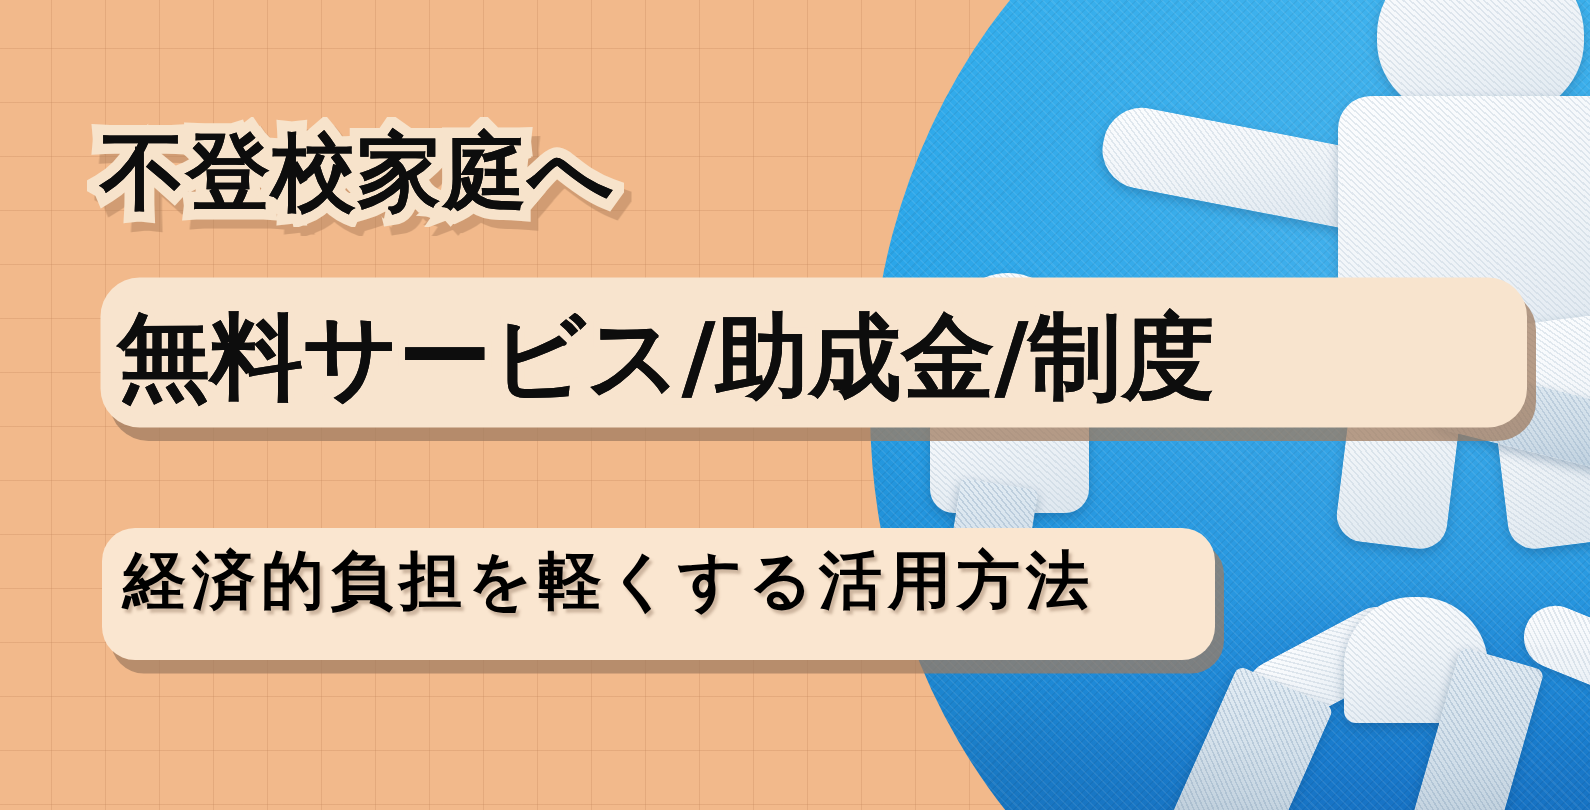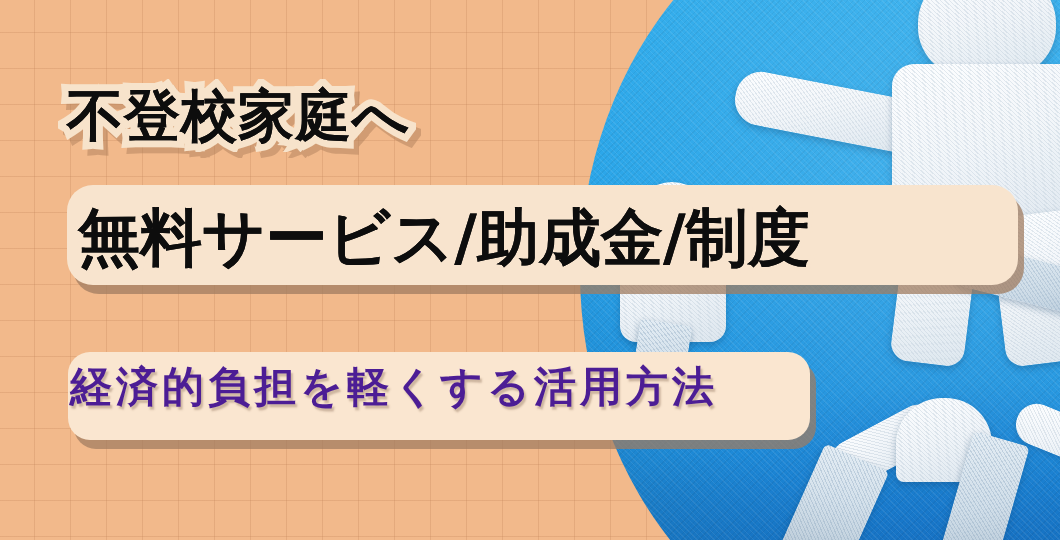--- a/index.html
+++ b/index.html
@@ -123,23 +123,23 @@
   }
   #line2 .dup{position:absolute;left:0;top:0;color:#0D0D0D;-webkit-text-stroke:0;}
 
   
   #band3{
     position:absolute;left:68px;top:352px;width:742px;height:88px;
     background:#FAE6D0;border-radius:22px;
     box-shadow:6px 9px 0 rgba(160,124,96,.72);
   }
   #line3{
-    left:70px;top:366px;
+    left:82px;top:366px;
     font-size:42px;letter-spacing:4px;
-    color:#4c1d95;
+    color:#000000;
     text-shadow:2px 3px 2px rgba(120,90,66,.35);
   }
 </style>
 </head>
 <body>
 
 <div id="banner">
 
   <div id="grid"></div>
 

